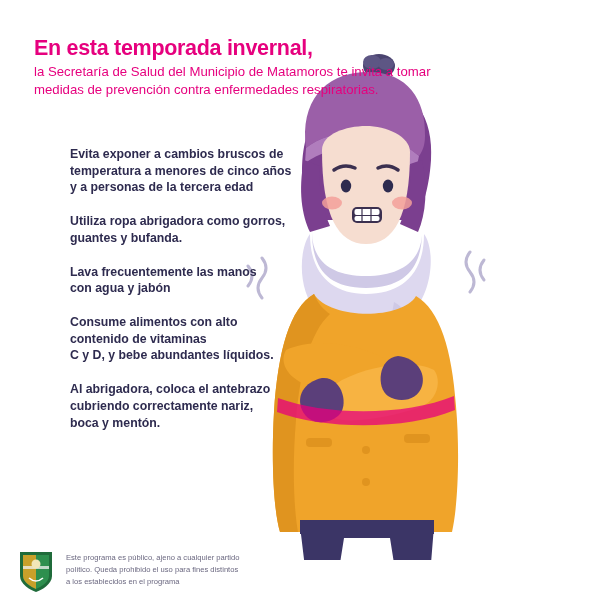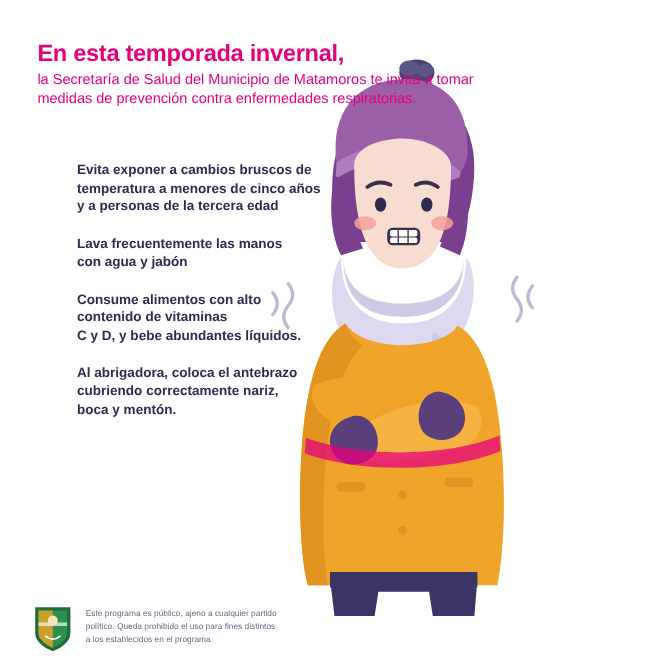--- a/index.html
+++ b/index.html
@@ -60,21 +60,21 @@
     z-index: 1;
   }
   
   .footer {
     position: absolute;
     left: 0; bottom: 0;
     width: 600px;
     height: 60px;
     display: flex;
     align-items: center;
-    padding-left: 28px;
+    padding-left: 16px;
     z-index: 6;
   }
   .crest {
     width: 40px; height: 44px;
     position: relative;
     flex: 0 0 auto;
   }
   .footer-text {
     margin-left: 10px;
     font-size: 7.6px;
@@ -163,20 +163,22 @@
     <div class="line1">En esta temporada invernal,</div>
     <div class="sub">la Secretaría de Salud del  Municipio de Matamoros
 te invita a tomar medidas de  prevención contra
 enfermedades respiratorias.</div>
   </div>
 
   <div class="tips">
     <div class="tip">Evita exponer a cambios bruscos de
 temperatura a menores de cinco años
 y a personas de la tercera edad</div>
+    <div class="tip">Utiliza ropa abrigadora como gorros,
+guantes y bufanda.</div>
     <div class="tip">Lava frecuentemente las manos
 con agua y jabón</div>
     <div class="tip">Consume alimentos con alto
 contenido de vitaminas
 C y D, y bebe abundantes líquidos.</div>
     <div class="tip">Al abrigadora, coloca el antebrazo
 cubriendo  correctamente nariz,
 boca y mentón.</div>
   </div>
 

